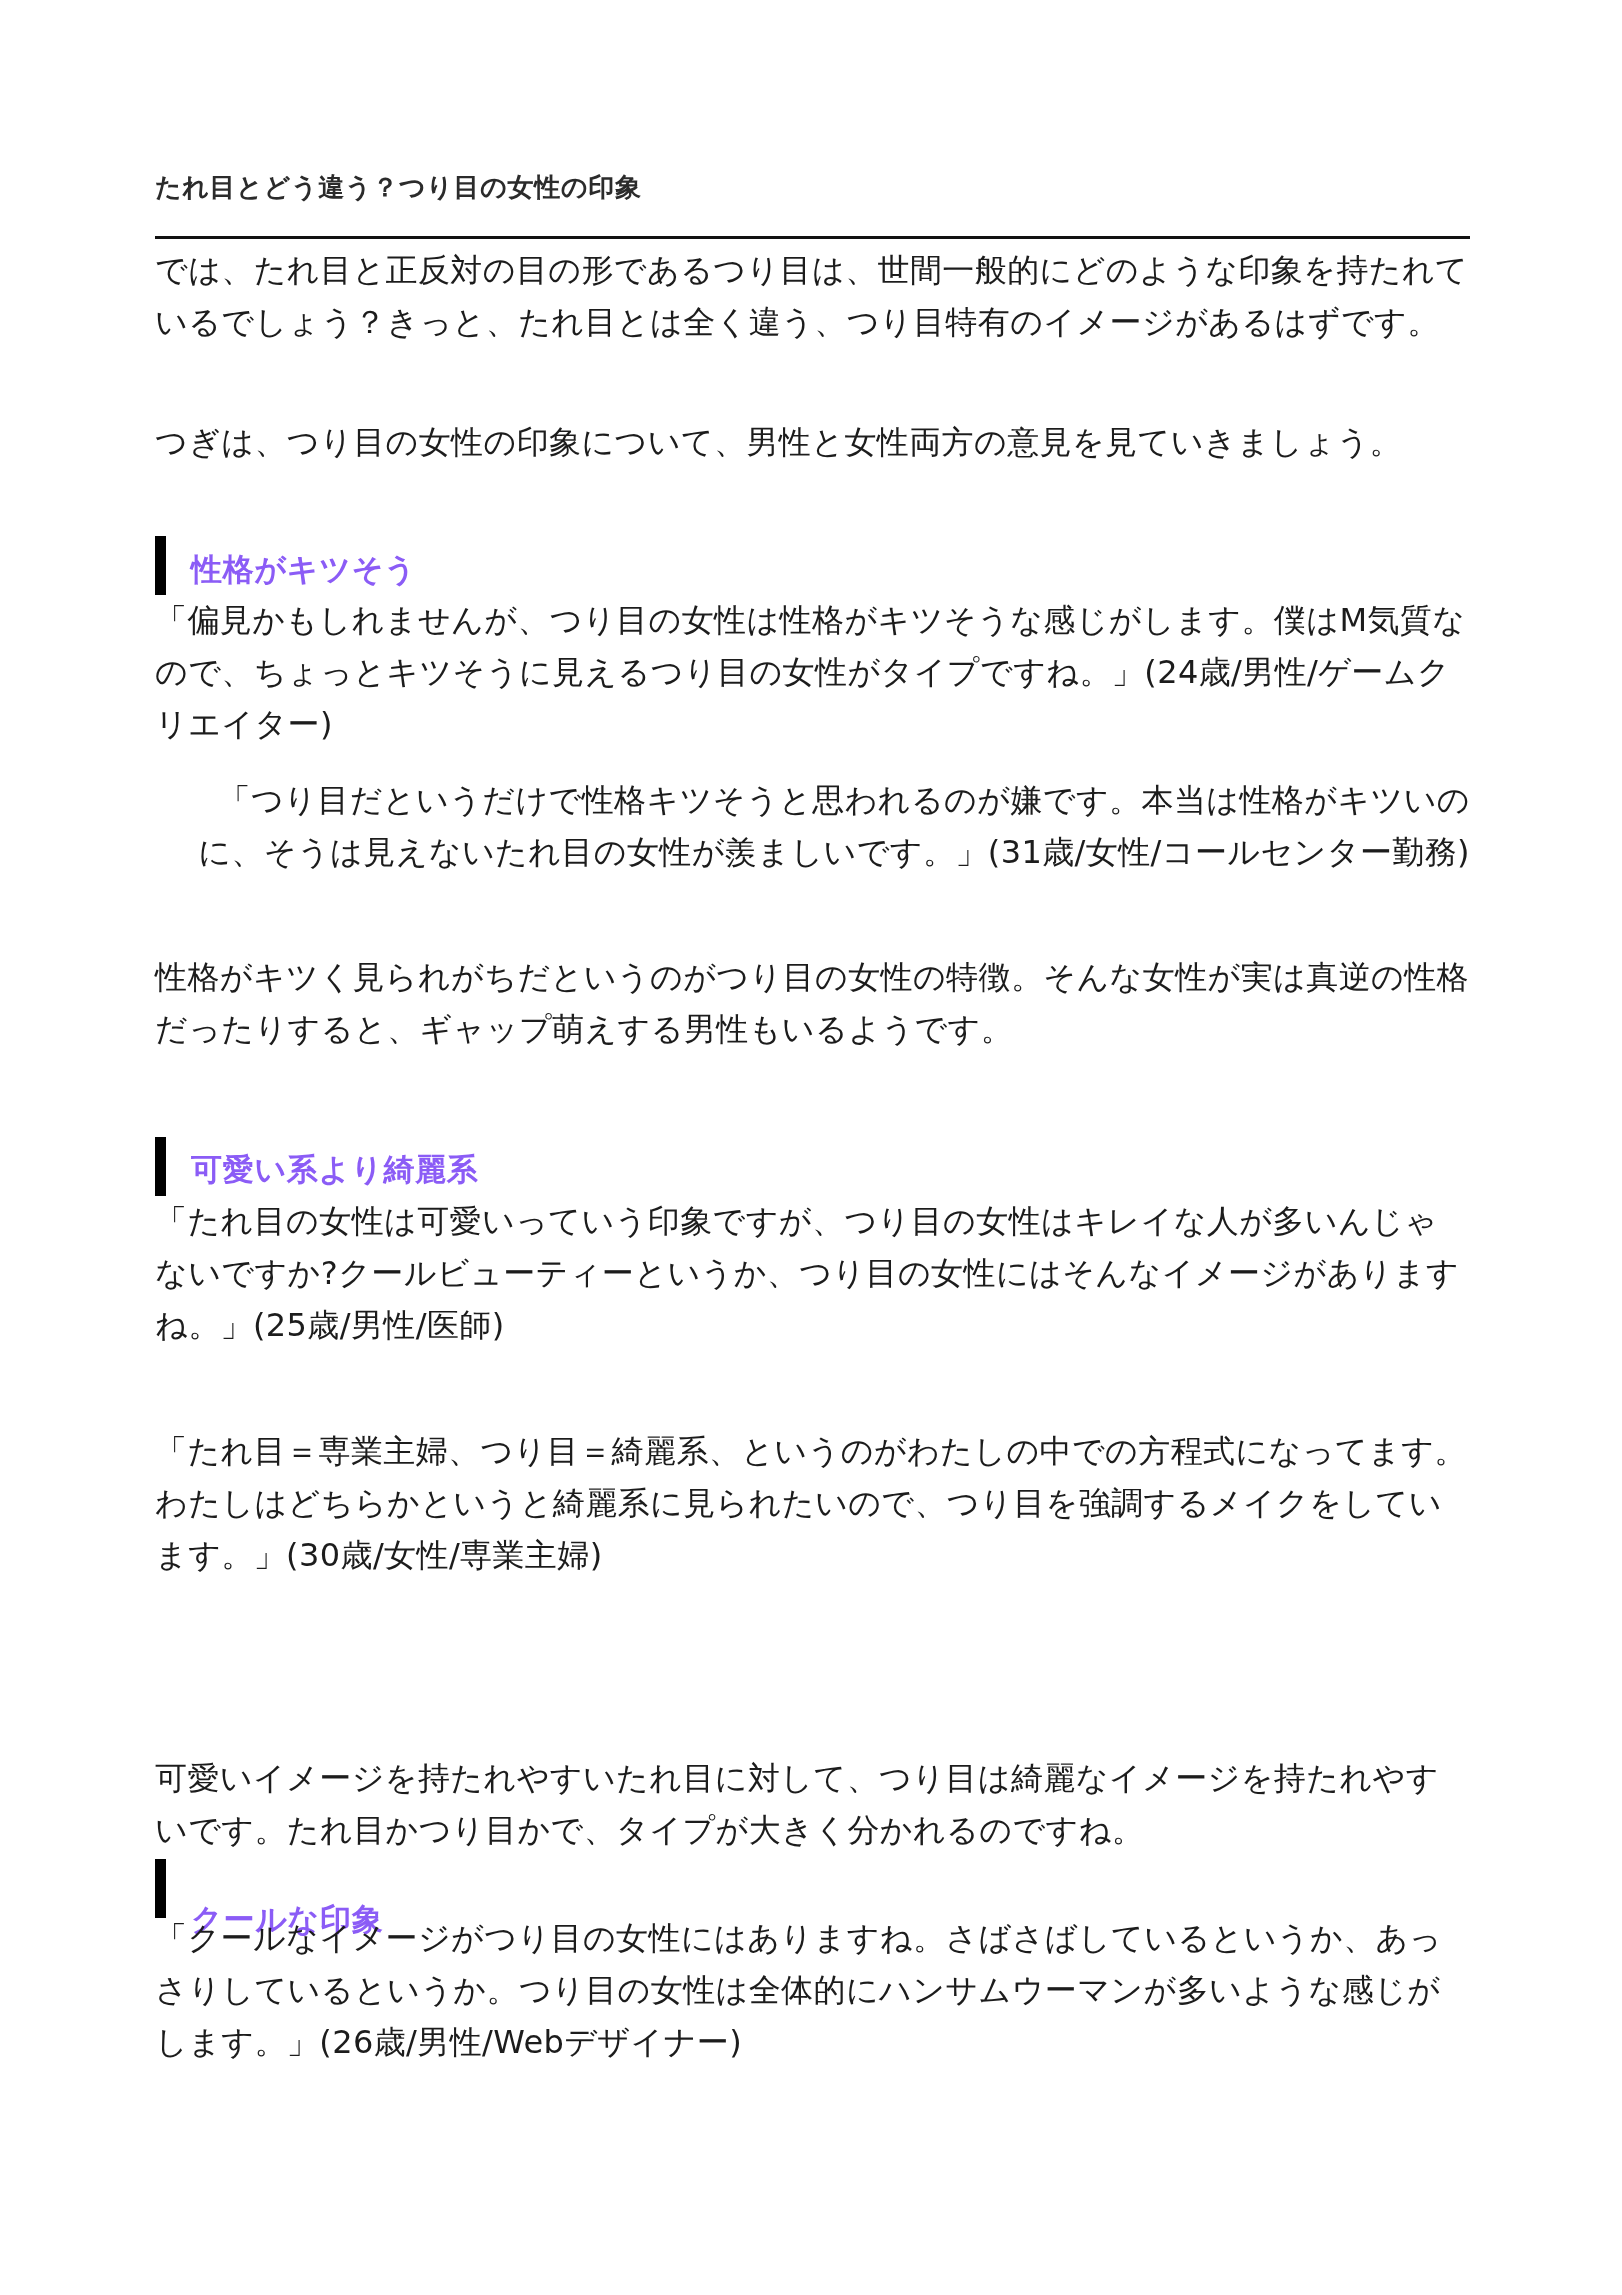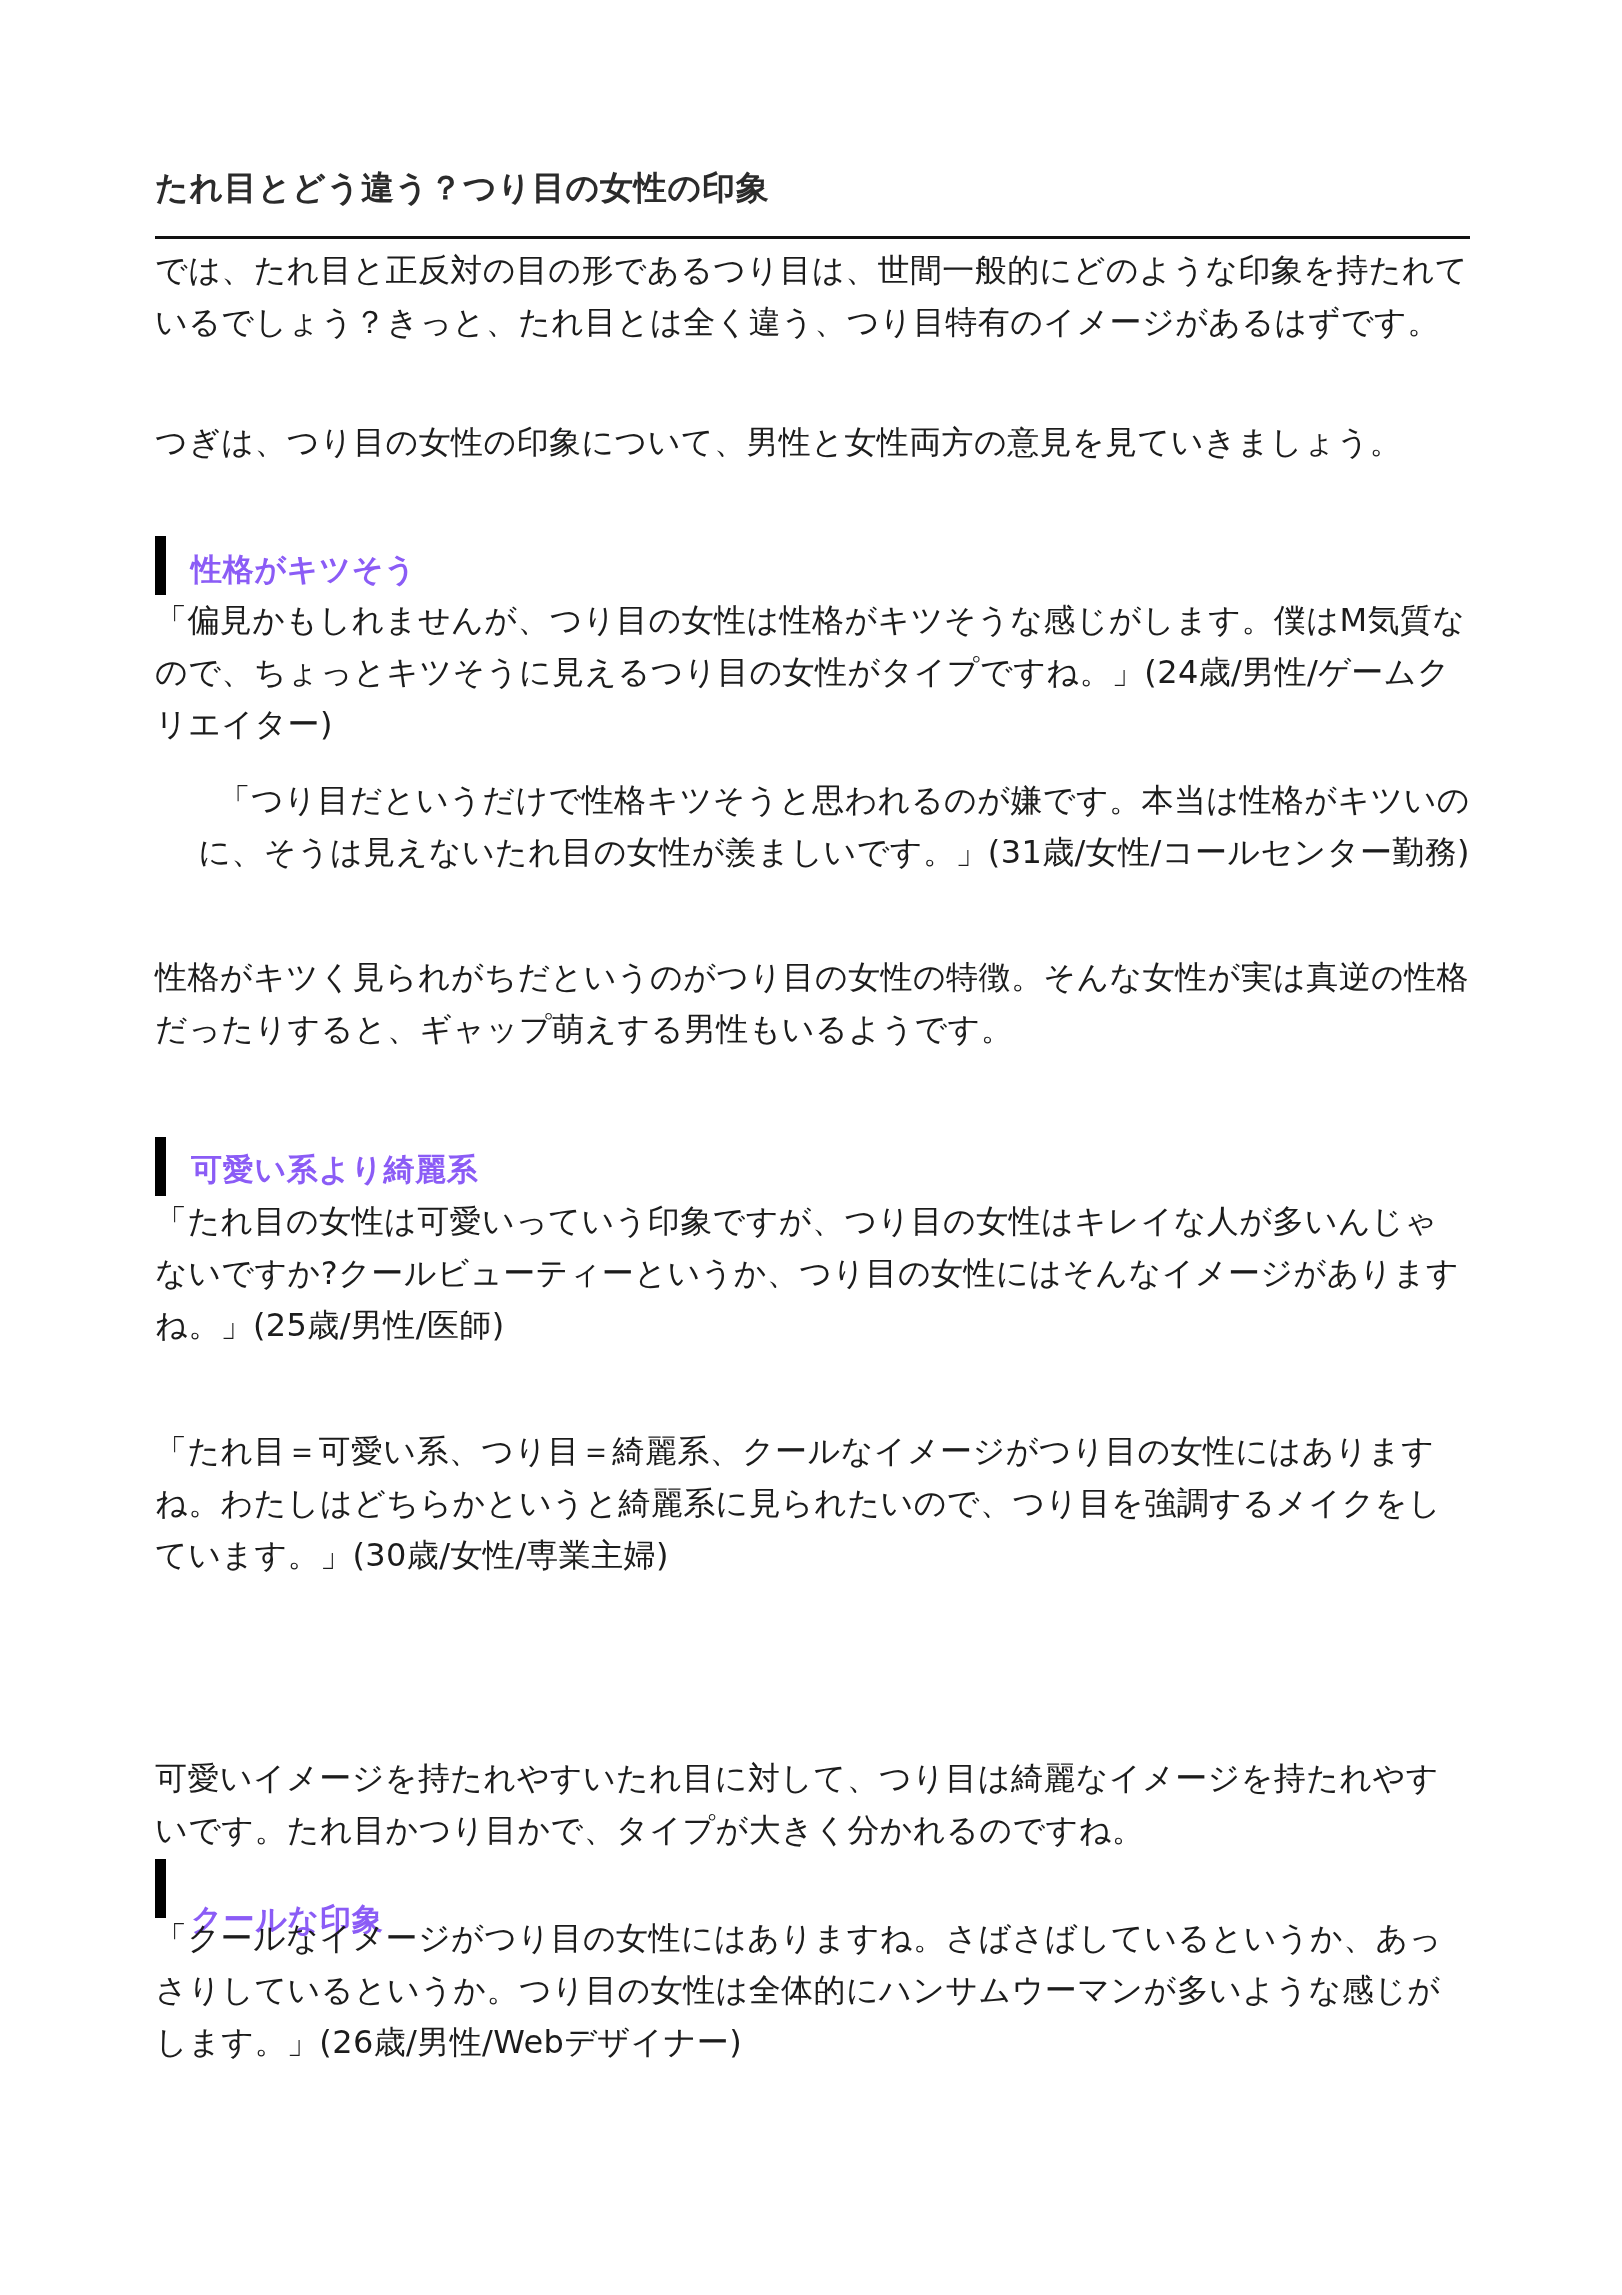--- a/index.html
+++ b/index.html
@@ -4,21 +4,21 @@
 <style>
   html, body { margin: 0; padding: 0; background: #ffffff; }
   body {
     width: 1622px; height: 2295px; position: relative; overflow: hidden;
     font-family: "DejaVu Sans", "Liberation Sans", sans-serif;
     color: #1a1a1a;
   }
   .page { position: absolute; left: 155px; top: 0; width: 1315px; }
   .h1 {
     position: absolute; left: 0; top: 165px; width: 1315px;
-    font-size: 33px; font-weight: bold; color: #2b2b2b; letter-spacing: 0.7px;
+    font-size: 26px; font-weight: bold; color: #2b2b2b; letter-spacing: 0.7px;
     line-height: 45px; white-space: nowrap;
   }
   .h1-rule {
     position: absolute; left: 0; top: 236px; width: 1315px; height: 3px; background: #111111;
   }
   .p {
     position: absolute; left: 0; width: 1315px;
     font-size: 32px; line-height: 52px; color: #1c1c1c; letter-spacing: 0.4px;
   }
   .sec-bar {
@@ -45,21 +45,21 @@
     <div class="h2" style="top:547px;">性格がキツそう</div>
     <div class="p" style="top:594px;">「偏見かもしれませんが、つり目の女性は性格がキツそうな感じがします。僕はM気質なので、ちょっとキツそうに見えるつり目の女性がタイプですね。」(24歳/男性/ゲームクリエイター)</div>
     <div class="p" style="top:774px;text-align:right;">「つり目だというだけで性格キツそうと思われるのが嫌です。本当は性格がキツいのに、そうは見えないたれ目の女性が羨ましいです。」(31歳/女性/コールセンター勤務)</div>
     <div class="p" style="top:951px;">性格がキツく見られがちだというのがつり目の女性の特徴。そんな女性が実は真逆の性格だったりすると、ギャップ萌えする男性もいるようです。</div>
   </div>
 
   <div>
     <div class="sec-bar" style="top:1137px;"></div>
     <div class="h2" style="top:1147px;">可愛い系より綺麗系</div>
     <div class="p" style="top:1195px;">「たれ目の女性は可愛いっていう印象ですが、つり目の女性はキレイな人が多いんじゃないですか?クールビューティーというか、つり目の女性にはそんなイメージがありますね。」(25歳/男性/医師)</div>
-    <div class="p" style="top:1425px;">「たれ目＝可愛い系、つり目＝綺麗系、クールなイメージがつり目の女性にはありますね。わたしはどちらかというと綺麗系に見られたいので、つり目を強調するメイクをしています。」(30歳/女性/専業主婦)</div>
+    <div class="p" style="top:1425px;">「たれ目＝専業主婦、つり目＝綺麗系、というのがわたしの中での方程式になってます。わたしはどちらかというと綺麗系に見られたいので、つり目を強調するメイクをしています。」(30歳/女性/専業主婦)</div>
     <div class="p" style="top:1752px;">可愛いイメージを持たれやすいたれ目に対して、つり目は綺麗なイメージを持たれやすいです。たれ目かつり目かで、タイプが大きく分かれるのですね。</div>
   </div>
 
   <div>
     <div class="sec-bar" style="top:1859px;"></div>
     <div class="h2" style="top:1865px;margin-top:32px;">クールな印象</div>
     <div class="p" style="top:1912px;">「クールなイメージがつり目の女性にはありますね。さばさばしているというか、あっさりしているというか。つり目の女性は全体的にハンサムウーマンが多いような感じがします。」(26歳/男性/Webデザイナー)</div>
   </div>
 
 </div>

